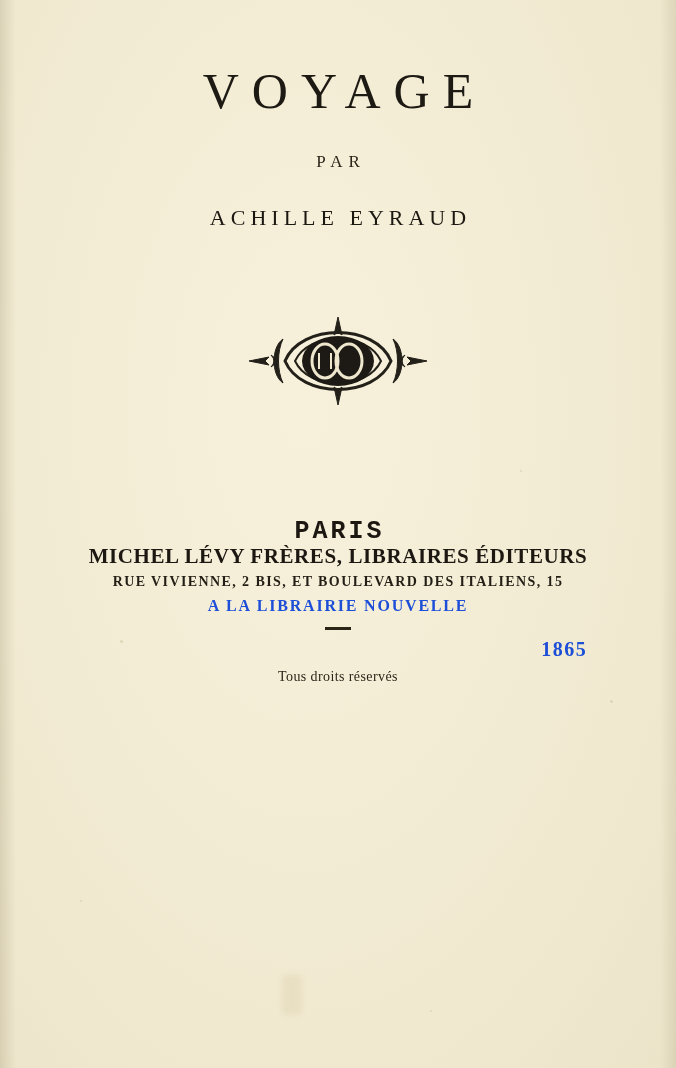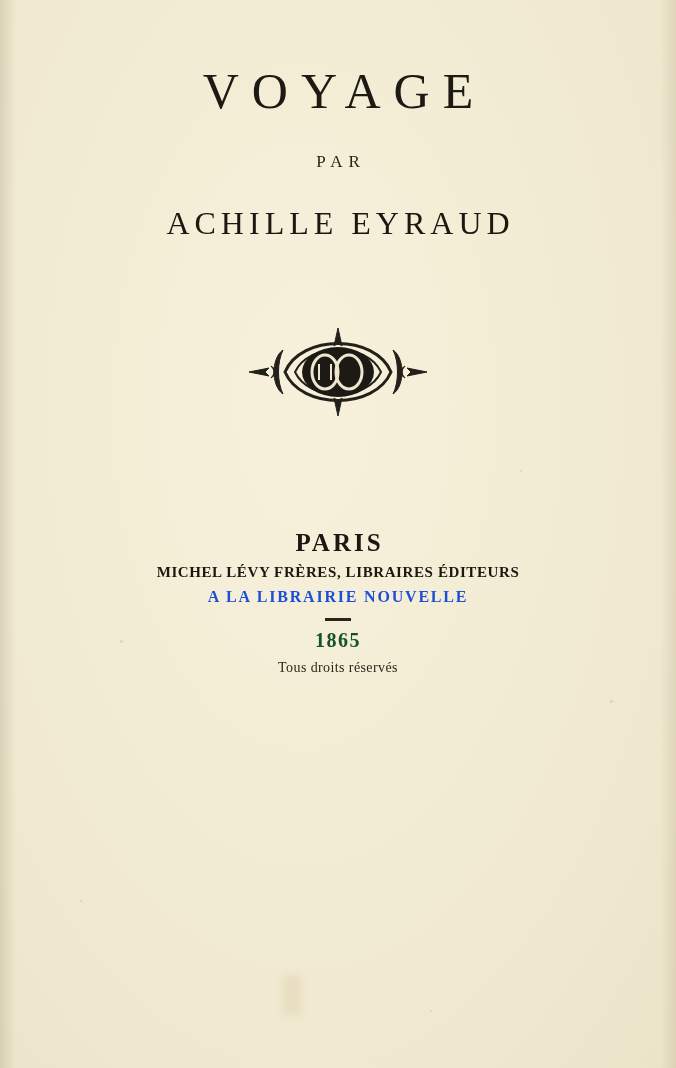--- a/index.html
+++ b/index.html
@@ -56,21 +56,21 @@
 
   .byline-par {
     margin-top: 36px;
     font-size: 17px;
     letter-spacing: 6px;
     text-indent: 6px;
     color: #2a2419;
   }
   .author {
     margin-top: 33px;
-    font-size: 32px;
+    font-size: 22px;
     letter-spacing: 5px;
     text-indent: 5px;
     color: #1b1711;
     white-space: nowrap;
   }
 
   .ornament {
     margin-top: 82px;
     width: 190px;
     height: 96px;
@@ -83,24 +83,24 @@
     margin-top: 110px;
     text-align: center;
     line-height: 1.05;
   }
   .imprint .city {
     font-size: 25px;
     letter-spacing: 3px;
     text-indent: 3px;
     font-weight: bold;
     color: #1c1811;
+    font-family: Liberation Mono, monospace;
   }
   .imprint .publisher {
-    margin-top: 9px;
-    font-size: 15px;
+    font-size: 21px;
     letter-spacing: 0.6px;
     font-weight: bold;
     color: #1c1811;
     white-space: nowrap;
     font-family: Liberation Serif, serif;
   }
   .imprint .address {
     margin-top: 8px;
     font-size: 14px;
     letter-spacing: 1.4px;
@@ -120,21 +120,22 @@
     width: 26px;
     height: 3px;
     background: #2a2419;
     margin: 12px auto 0 auto;
   }
   .imprint .year {
     margin-top: 9px;
     font-size: 20px;
     letter-spacing: 1.5px;
     font-weight: bold;
-    color: #14532d;
+    color: #1d4ed8;
+    text-align: right;
   }
   .imprint .rights {
     margin-top: 10px;
     font-size: 14px;
     letter-spacing: 0.4px;
     color: #2b2519;
   }
 
   
   .speck {
@@ -203,20 +204,21 @@
           <ellipse cx="106" cy="48" rx="13" ry="17"></ellipse>
           <path d="M76 40 L76 56 M88 40 L88 56" stroke-width="2"></path>
         </g>
       </g>
     </svg>
   </div>
 
   <div class="imprint">
     <div class="city">PARIS</div>
     <div class="publisher">MICHEL LÉVY FRÈRES, LIBRAIRES ÉDITEURS</div>
+    <div class="address">RUE VIVIENNE, 2 BIS, ET BOULEVARD DES ITALIENS, 15</div>
     <div class="shop">A LA LIBRAIRIE NOUVELLE</div>
     <div class="rule"></div>
     <div class="year">1865</div>
     <div class="rights">Tous droits réservés</div>
   </div>
 
 </div>
 
 <div class="smudge"></div>
 <div class="edge-shadow-left"></div>

